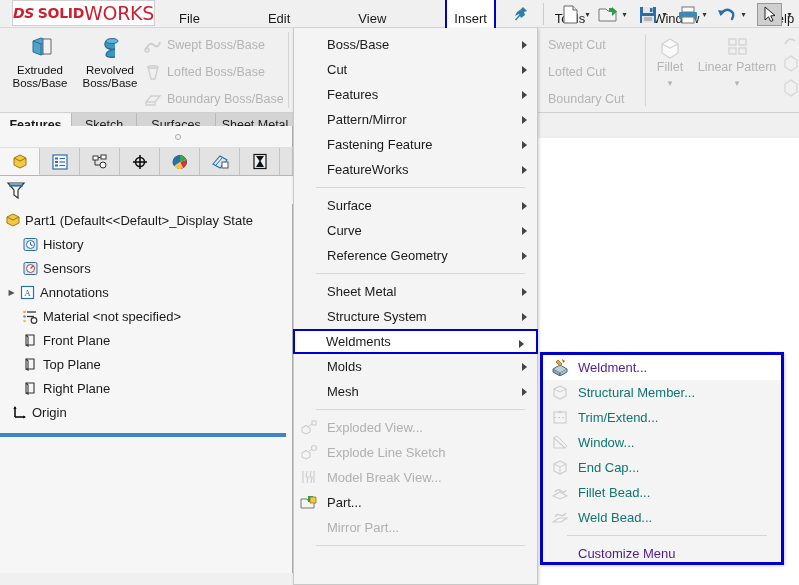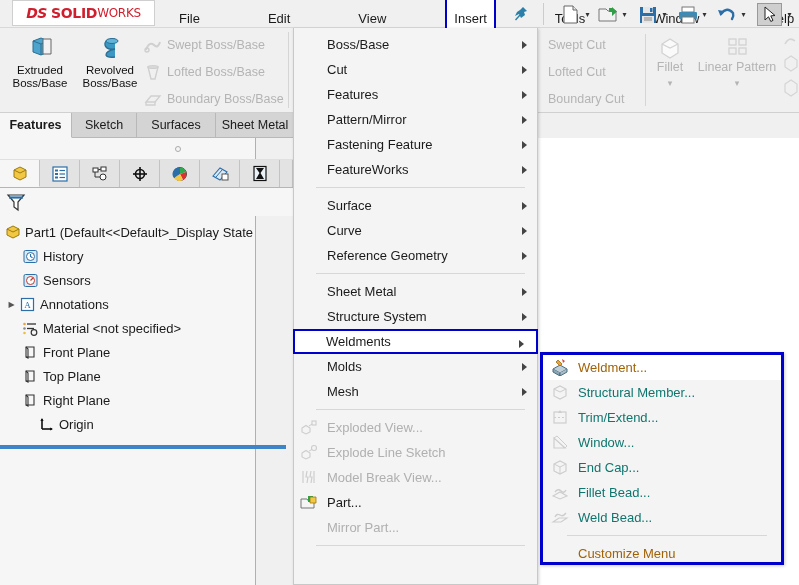--- a/index.html
+++ b/index.html
@@ -26,21 +26,21 @@
     font-weight: bold; font-style: italic; font-size: 14px; color: #cf1f2e;
     letter-spacing: -0.5px;
   }
   .logo-solid {
     font-family: "DejaVu Sans", sans-serif;
     font-weight: bold; font-size: 14px; color: #cf1f2e; margin-left: 4px;
     letter-spacing: -0.3px;
   }
   .logo-works {
     font-family: "DejaVu Sans", sans-serif;
-    font-weight: normal; font-size: 12px; color: #cf1f2e; letter-spacing: -0.3px;
+    font-weight: normal; font-size: 19px; color: #cf1f2e; letter-spacing: -0.3px;
   }
   .menu-items { position: absolute; left: 170px; top: 6px; height: 24px; display: flex; align-items: center; gap: 48px; }
   .menu-item {
     font-size: 13px; color: #1a1a1a; padding: 3px 9px; margin-right: 2px;
     white-space: nowrap; cursor: default;
   }
   .menu-item.active {
     border: 2px solid #0000cc; background: #ffffff; padding: 15px 7px;
   }
   .pin-icon {
@@ -87,21 +87,21 @@
   .tab {
     position: absolute; top: 0; height: 25px; line-height: 24px;
     font-size: 12.5px; color: #1a1a1a; text-align: center;
     background: #d4d4d4; border-right: 1px solid #b8b8b8;
     border-bottom: 1px solid #b8b8b8;
   }
   .tab.sel { background: #f6f6f6; font-weight: bold; border-bottom: 1px solid #f6f6f6; }
 
   
   .leftpanel {
-    position: absolute; left: 0; top: 138px; width: 256px; height: 447px;
+    position: absolute; left: 0; top: 126px; width: 293px; height: 447px;
     background: #f6f6f6; border-right: 1px solid #b0b0b0;
   }
   .dots-row { position: absolute; left:0; top: 0; width: 293px; height: 22px; border-bottom:1px solid #e0e0e0;}
   .dot-handle {
     position:absolute; left:175px; top:8px; width:6px;height:6px;border-radius:50%;
     border:1px solid #aaa;
   }
   .iconrow {
     position: absolute; left: 0; top: 22px; width: 293px; height: 28px;
     background: #e3e3e3; border-bottom: 1px solid #b5b5b5;
@@ -160,21 +160,21 @@
   .dd-sep { height: 1px; background: #d7d7d7; margin: 5px 12px 5px 22px; }
 
   
   .submenu {
     position: absolute; left: 540px; top: 352px; width: 244px; height: 213px;
     background: #f4f4f4; border: 3px solid #0000cc;
     box-shadow: 1px 1px 3px rgba(0,0,0,0.2);
   }
   .sm-item {
     position: relative; height: 25px; display: flex; align-items: center;
-    font-size: 13px; color: #a16207; padding-left: 35px;
+    font-size: 13px; color: #4c1d95; padding-left: 35px;
   }
   .sm-item.disabled { color: #0f766e; }
   .sm-item.sel { background: #ffffff; }
   .sm-item .sm-ic { position: absolute; left: 8px; top: 4px; width: 20px; height: 17px; }
   .sm-sep { height: 1px; background: #d7d7d7; margin: 5px 14px 5px 24px; }
 
   .icon-svg { display:block; }
 </style>
 </head>
 <body>
@@ -525,21 +525,21 @@
       <div class="tree-row" style="padding-left:22px;">
         <span class="ti">
           <svg class="icon-svg" width="17" height="15" viewBox="0 0 17 15">
             <path d="M4 2 L12 2 L12 12 L4 12 Z" fill="none" stroke="#333" stroke-width="1.1"></path>
             <path d="M4 2 L6 4 L6 13 L4 12" fill="none" stroke="#333" stroke-width="1.1"></path>
           </svg>
         </span>
         <span>Right Plane</span>
       </div>
 
-      <div class="tree-row" style="padding-left:38px;text-align:center;">
+      <div class="tree-row" style="padding-left:11px;text-align:center;">
         <span class="ti">
           <svg class="icon-svg" width="17" height="15" viewBox="0 0 17 15">
             <line x1="4" y1="2" x2="4" y2="12" stroke="#111" stroke-width="1.6"></line>
             <line x1="4" y1="12" x2="14" y2="12" stroke="#111" stroke-width="1.6"></line>
             <path d="M4 1 L2.4 4 L5.6 4 Z" fill="#111"></path>
             <path d="M15 12 L12 10.4 L12 13.6 Z" fill="#111"></path>
           </svg>
         </span>
         <span>Origin</span>
       </div>

